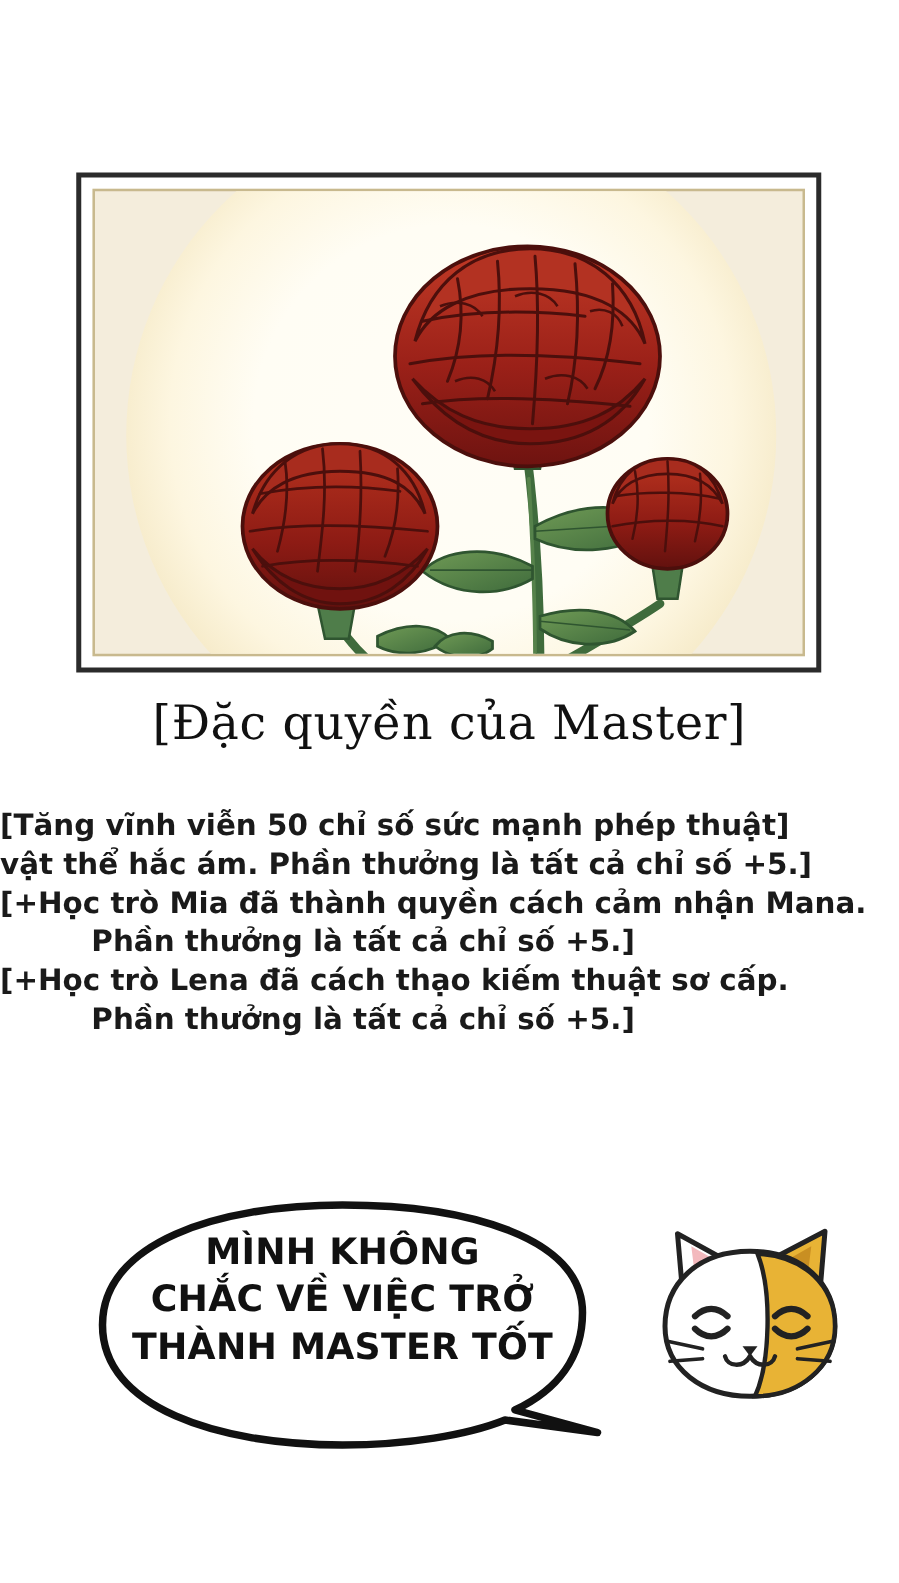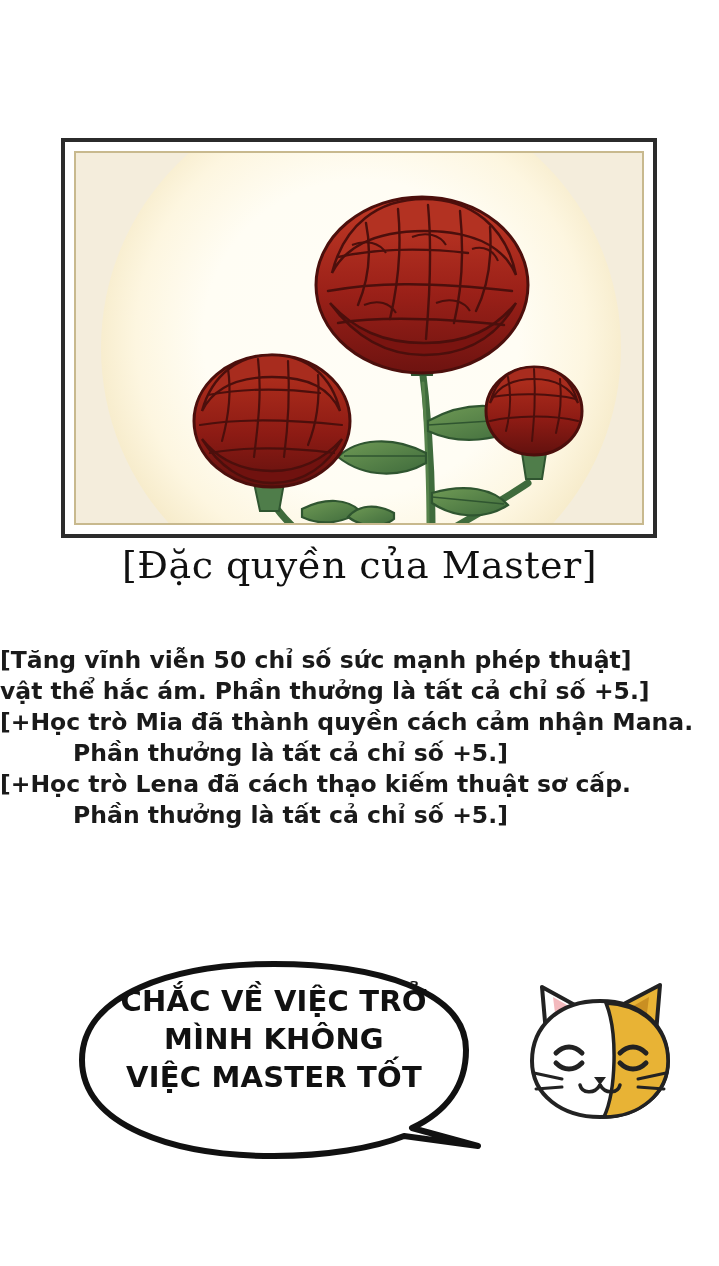--- a/index.html
+++ b/index.html
@@ -52,21 +52,21 @@
   .frame-svg {
     position: absolute;
     left: 0;
     top: 0;
   }
 
   
   .title {
     position: absolute;
     left: 0;
-    top: 543px;
+    top: 556px;
     width: 719px;
     text-align: center;
     font-family: "DejaVu Serif", "Liberation Serif", serif;
     font-size: 38px;
     letter-spacing: 0.5px;
     color: #111111;
     white-space: nowrap;
   }
 
   
@@ -238,23 +238,23 @@
     <path d="M200,4
              C300,4 392,30 392,90
              C392,126 372,152 338,168
              L404,186
              L330,176
              C300,188 252,196 200,196
              C100,196 8,166 8,100
              C8,34 100,4 200,4 Z" fill="#ffffff" stroke="#111111" stroke-width="6" stroke-linejoin="round"></path>
   </svg>
   <div class="balloon-text">
+    <div>MÌNH KHÔNG</div>
     <div>CHẮC VỀ VIỆC TRỞ</div>
-    <div>MÌNH KHÔNG</div>
-    <div>VIỆC MASTER TỐT</div>
+    <div>THÀNH MASTER TỐT</div>
   </div>
 </div>
 
 <svg class="cat" viewBox="0 0 160 150">
 
   <path d="M26,58 L22,12 L62,34 Z" fill="#ffffff" stroke="#222222" stroke-width="4" stroke-linejoin="round"></path>
   <path d="M36,46 L33,22 L54,34 Z" fill="#f3b9bd"></path>
   <path d="M136,58 L140,10 L98,32 Z" fill="#e8b335" stroke="#222222" stroke-width="4" stroke-linejoin="round"></path>
   <path d="M126,46 L129,22 L108,34 Z" fill="#c98f22"></path>
 

